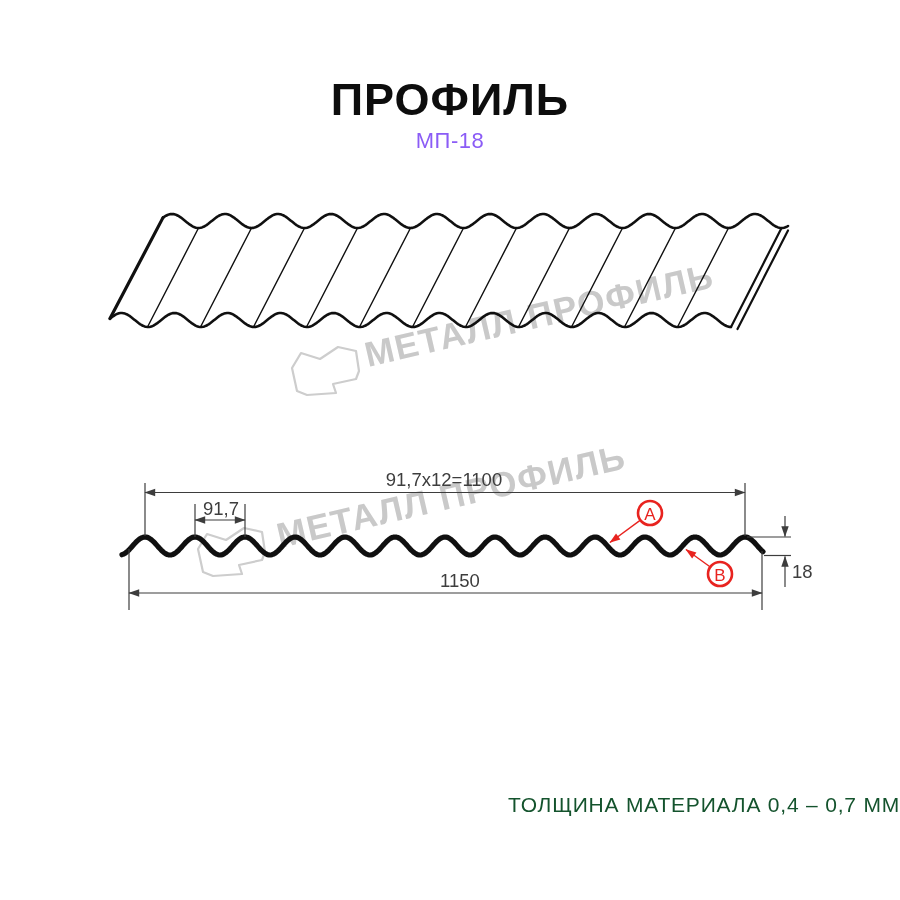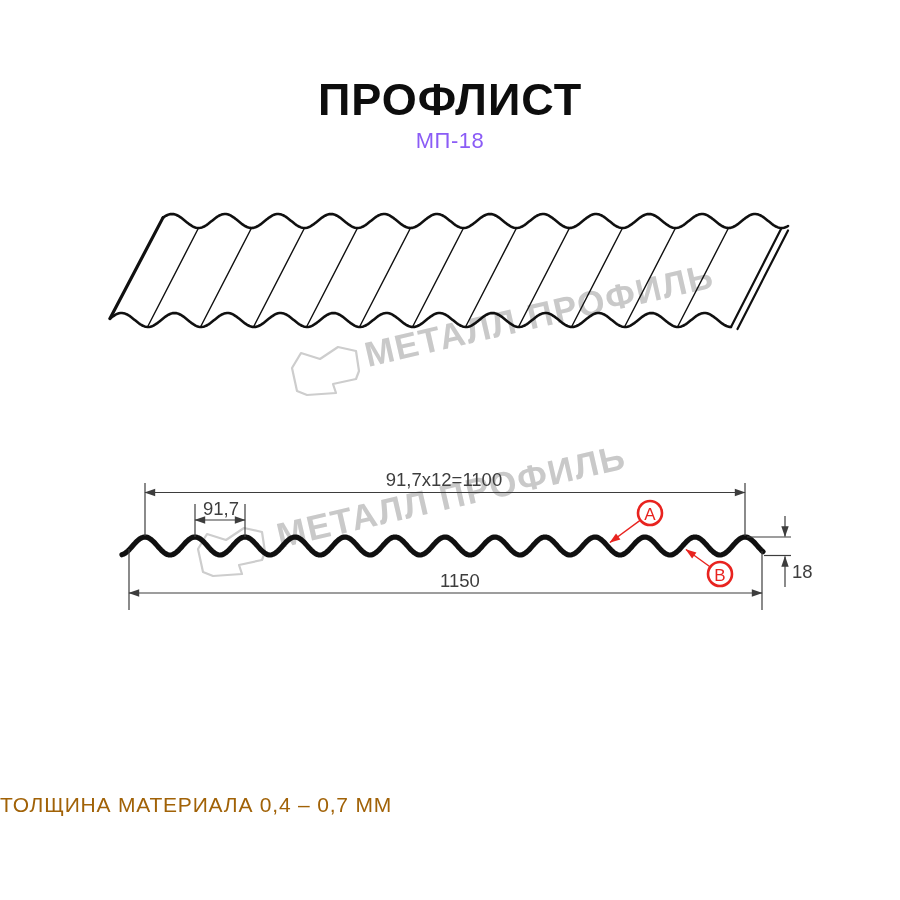--- a/index.html
+++ b/index.html
@@ -6,33 +6,33 @@
   body{
     width:900px;height:900px;background:#ffffff;position:relative;overflow:hidden;
     font-family:"Liberation Sans", sans-serif;
   }
   .title-wrap{position:absolute;top:77px;left:0;width:900px;text-align:center;}
   .title-wrap h1{
     margin:0;font-size:45px;line-height:1;font-weight:700;letter-spacing:1px;color:#0d0d0d;
   }
   .subtitle{margin-top:8px;font-size:22px;line-height:1;color:#8b5cf6;letter-spacing:.5px;}
   .footer-note{
-    position:absolute;top:794px;left:0;width:900px;text-align:left;
-    font-size:21px;line-height:1;letter-spacing:.8px;color:#a16207;
+    position:absolute;top:794px;left:0;width:900px;text-align:right;
+    font-size:21px;line-height:1;letter-spacing:.8px;color:#14532d;
   }
   svg.diagram{position:absolute;top:0;left:0;}
   text.dim{font-size:18.5px;fill:#3d3d3d;}
   text.callout{font-size:17px;}
   text.wm{font-weight:700;font-size:35px;letter-spacing:1.5px;}
 </style>
 </head>
 <body>
 
 <div class="title-wrap">
-  <h1>ПРОФЛИСТ</h1>
+  <h1>ПРОФИЛЬ</h1>
   <div class="subtitle">МП-18</div>
 </div>
 
 <svg class="diagram" width="900" height="900" viewBox="0 0 900 900">
   <defs>
     <marker id="mArr" viewBox="0 0 12 9" refX="11" refY="4.5" markerWidth="12" markerHeight="9" orient="auto-start-reverse" markerUnits="userSpaceOnUse">
       <path d="M0.8 0.8 L11.6 4.5 L0.8 8.2 Z" fill="#3d3d3d"></path>
     </marker>
     <marker id="mArrRed" viewBox="0 0 12 9" refX="11" refY="4.5" markerWidth="12" markerHeight="9" orient="auto-start-reverse" markerUnits="userSpaceOnUse">
       <path d="M0.8 0.8 L11.6 4.5 L0.8 8.2 Z" fill="#e8231f"></path>

